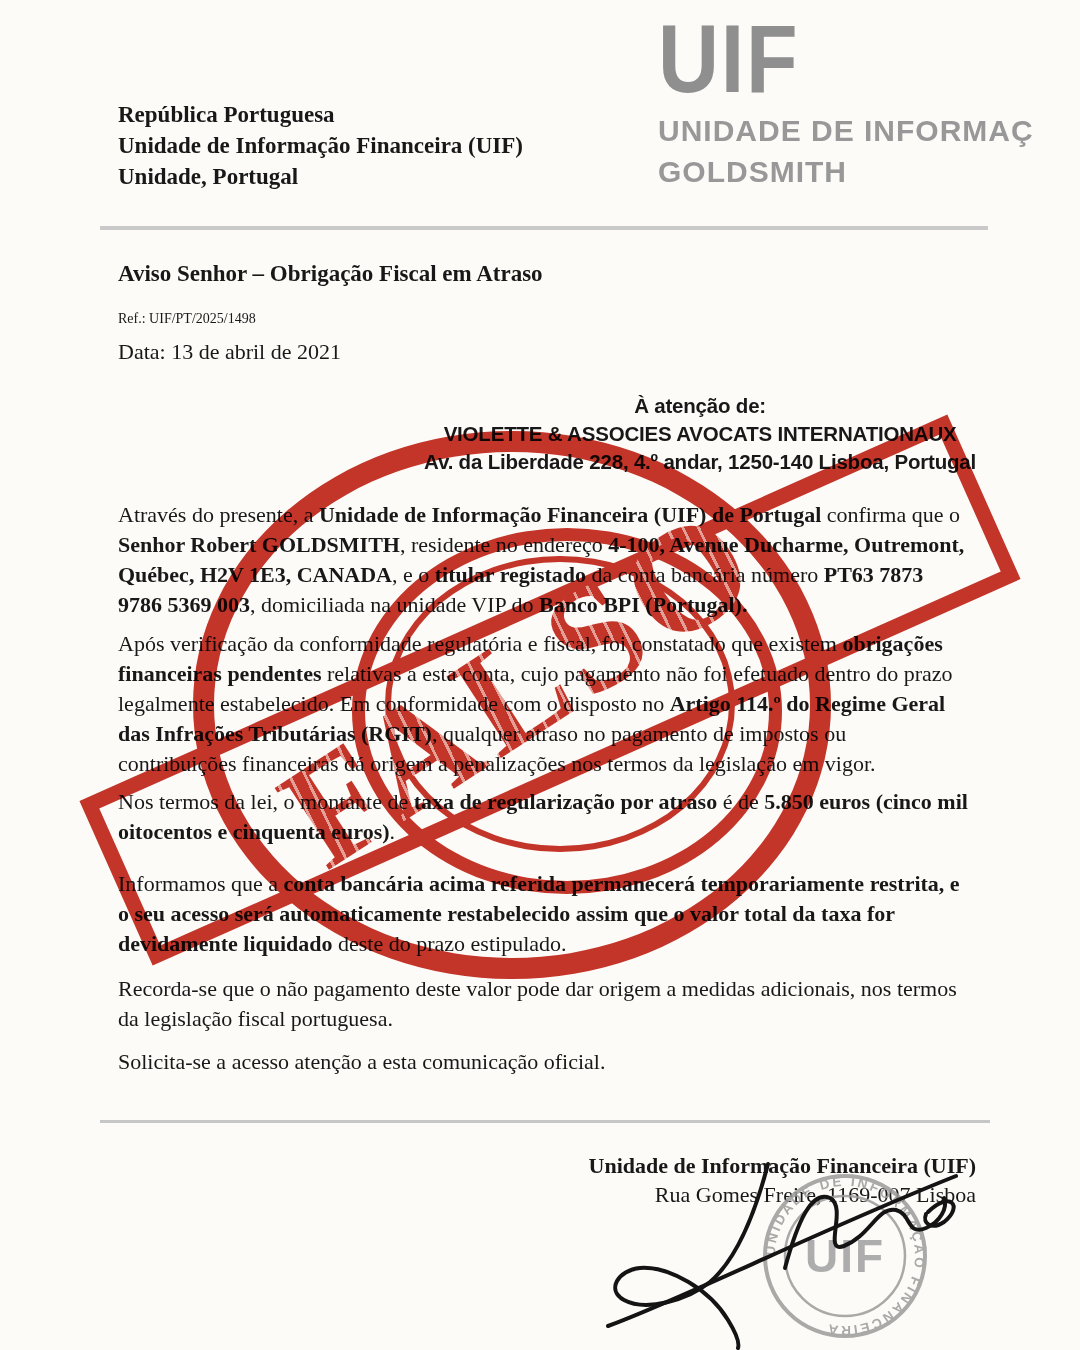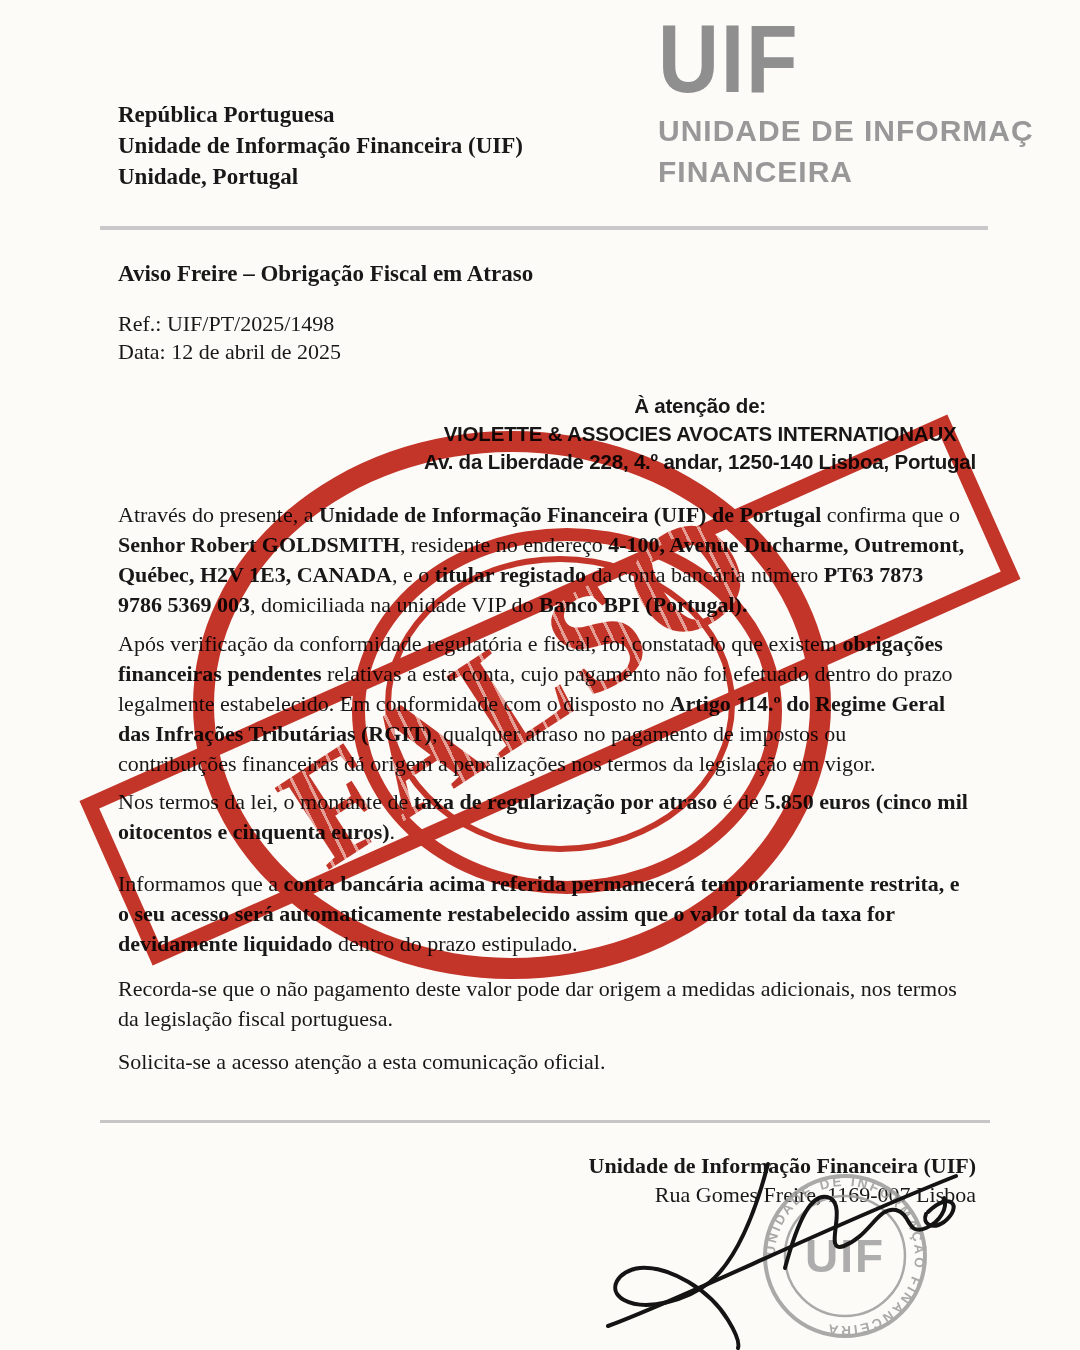--- a/index.html
+++ b/index.html
@@ -11,21 +11,21 @@
   
   .sender{position:absolute;left:118px;top:99px;font-size:23px;font-weight:bold;line-height:31px;}
   .logo{position:absolute;left:658px;top:14px;color:#8f8f8f;font-family:"Liberation Sans","DejaVu Sans",sans-serif;}
   .logo-acronym{font-size:96px;font-weight:bold;line-height:90px;letter-spacing:2px;transform:scaleX(.88);transform-origin:left;}
   .logo-sub{width:374px;overflow:hidden;white-space:nowrap;font-size:30px;font-weight:bold;line-height:41px;letter-spacing:1px;color:#989898;margin-top:6px;}
   .rule{position:absolute;background:#c9c9c9;}
   .rule-1{left:100px;top:226px;width:888px;height:4px;}
   .rule-2{left:100px;top:1120px;width:890px;height:3px;background:#c6c6c6;}
   
   .doc-title{position:absolute;left:118px;top:261px;font-size:23px;font-weight:bold;}
-  .ref-line{position:absolute;left:118px;top:311px;font-size:22px;}
+  .ref-line{position:absolute;left:118px;top:311px;font-size:14px;}
   .date-line{position:absolute;left:118px;top:339px;font-size:22px;}
   .attention{position:absolute;right:104px;top:392px;text-align:center;
     font-family:"Liberation Sans","DejaVu Sans",sans-serif;font-weight:bold;
     font-size:20.5px;line-height:28px;letter-spacing:-0.2px;}
   .para{position:absolute;left:118px;width:852px;font-size:22px;line-height:30px;}
   .para b{font-weight:bold;}
   .p1{top:500px;} .p2{top:629px;} .p3{top:787px;} .p4{top:869px;} .p5{top:974px;} .p6{top:1047px;}
   
   .footer-block{position:absolute;right:104px;top:1151px;text-align:right;font-size:22px;line-height:29px;}
   .footer-org{font-weight:bold;}
@@ -56,39 +56,39 @@
 
   <div class="sender">
     <div>República Portuguesa</div>
     <div>Unidade de Informação Financeira (UIF)</div>
     <div>Unidade, Portugal</div>
   </div>
 
   <div class="logo">
     <div class="logo-acronym">UIF</div>
     <div class="logo-sub">UNIDADE DE INFORMAÇÃO</div>
-    <div class="logo-sub" style="margin-top:0;">FINANCEIRA</div>
+    <div class="logo-sub" style="margin-top:0;">GOLDSMITH</div>
   </div>
 
   <div class="rule rule-1"></div>
 
-  <div class="doc-title">Aviso Freire – Obrigação Fiscal em Atraso</div>
+  <div class="doc-title">Aviso Senhor – Obrigação Fiscal em Atraso</div>
   <div class="ref-line">Ref.: UIF/PT/2025/1498</div>
-  <div class="date-line">Data: 12 de abril de 2025</div>
+  <div class="date-line">Data: 13 de abril de 2021</div>
 
   <div class="attention">
     <div>À atenção de:</div>
     <div>VIOLETTE &amp; ASSOCIES AVOCATS INTERNATIONAUX</div>
     <div>Av. da Liberdade 228, 4.º andar, 1250-140 Lisboa, Portugal</div>
   </div>
 
   <div class="para p1"><span>Através do presente, a </span><b>Unidade de Informação Financeira (UIF) de Portugal</b><span> confirma que o </span><b>Senhor Robert GOLDSMITH</b><span>, residente no endereço </span><b>4-100, Avenue Ducharme, Outremont, Québec, H2V 1E3, CANADA</b><span>, e o </span><b>titular registado</b><span> da conta bancária número </span><b>PT63 7873 9786 5369 003</b><span>, domiciliada na unidade VIP do </span><b>Banco BPI (Portugal).</b></div>
   <div class="para p2"><span>Após verificação da conformidade regulatória e fiscal, foi constatado que existem </span><b>obrigações financeiras pendentes</b><span> relativas a esta conta, cujo pagamento não foi efetuado dentro do prazo legalmente estabelecido. Em conformidade com o disposto no </span><b>Artigo 114.º do Regime Geral das Infrações Tributárias (RGIT)</b><span>, qualquer atraso no pagamento de impostos ou contribuições financeiras dá origem a penalizações nos termos da legislação em vigor.</span></div>
   <div class="para p3"><span>Nos termos da lei, o montante de </span><b>taxa de regularização por atraso</b><span> é de </span><b>5.850 euros (cinco mil oitocentos e cinquenta euros)</b><span>.</span></div>
-  <div class="para p4"><span>Informamos que a </span><b>conta bancária acima referida permanecerá temporariamente restrita, e o seu acesso será automaticamente restabelecido assim que o valor total da taxa for devidamente liquidado</b><span> dentro do prazo estipulado.</span></div>
+  <div class="para p4"><span>Informamos que a </span><b>conta bancária acima referida permanecerá temporariamente restrita, e o seu acesso será automaticamente restabelecido assim que o valor total da taxa for devidamente liquidado</b><span> deste do prazo estipulado.</span></div>
   <div class="para p5"><span>Recorda-se que o não pagamento deste valor pode dar origem a medidas adicionais, nos termos da legislação fiscal portuguesa.</span></div>
   <div class="para p6"><span>Solicita-se a acesso atenção a esta comunicação oficial.</span></div>
 
   <div class="rule rule-2"></div>
 
   <div class="footer-block">
     <div class="footer-org">Unidade de Informação Financeira (UIF)</div>
     <div>Rua Gomes Freire, 1169-007 Lisboa</div>
   </div>
 

